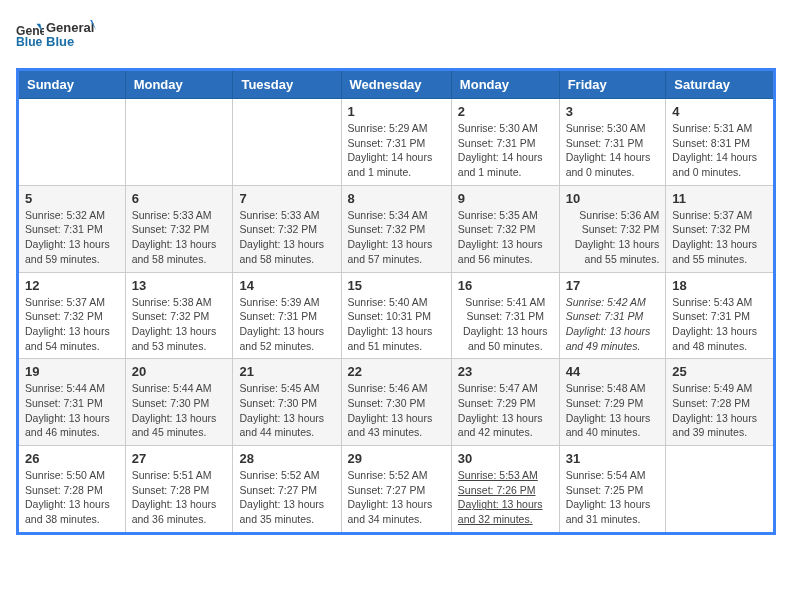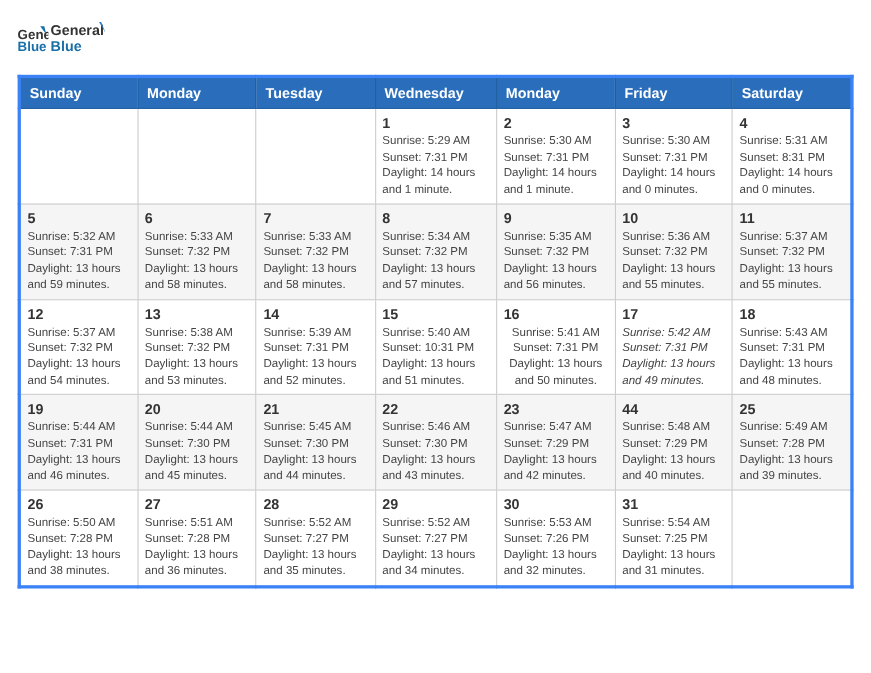--- a/index.html
+++ b/index.html
@@ -177,21 +177,21 @@
         </td>
         <td>
           <span class="day-num">9</span>
           <div class="day-info" style="white-space: pre-line;">Sunrise: 5:35 AM
 Sunset: 7:32 PM
 Daylight: 13 hours
 and 56 minutes.</div>
         </td>
         <td>
           <span class="day-num">10</span>
-          <div class="day-info" style="white-space: pre-line;">Sunrise: 5:36 AM
+          <div class="day-info" style="white-space: pre-line; text-align: right;">Sunrise: 5:36 AM
 Sunset: 7:32 PM
 Daylight: 13 hours
 and 55 minutes.</div>
         </td>
         <td>
           <span class="day-num">11</span>
           <div class="day-info" style="white-space: pre-line;">Sunrise: 5:37 AM
 Sunset: 7:32 PM
 Daylight: 13 hours
 and 55 minutes.</div>
@@ -323,21 +323,21 @@
         </td>
         <td>
           <span class="day-num">29</span>
           <div class="day-info" style="white-space: pre-line;">Sunrise: 5:52 AM
 Sunset: 7:27 PM
 Daylight: 13 hours
 and 34 minutes.</div>
         </td>
         <td>
           <span class="day-num">30</span>
-          <div class="day-info" style="white-space: pre-line;">Sunrise: 5:53 AM
+          <div class="day-info" style="white-space: pre-line; text-decoration: underline;">Sunrise: 5:53 AM
 Sunset: 7:26 PM
 Daylight: 13 hours
 and 32 minutes.</div>
         </td>
         <td>
           <span class="day-num">31</span>
           <div class="day-info" style="white-space: pre-line;">Sunrise: 5:54 AM
 Sunset: 7:25 PM
 Daylight: 13 hours
 and 31 minutes.</div>

